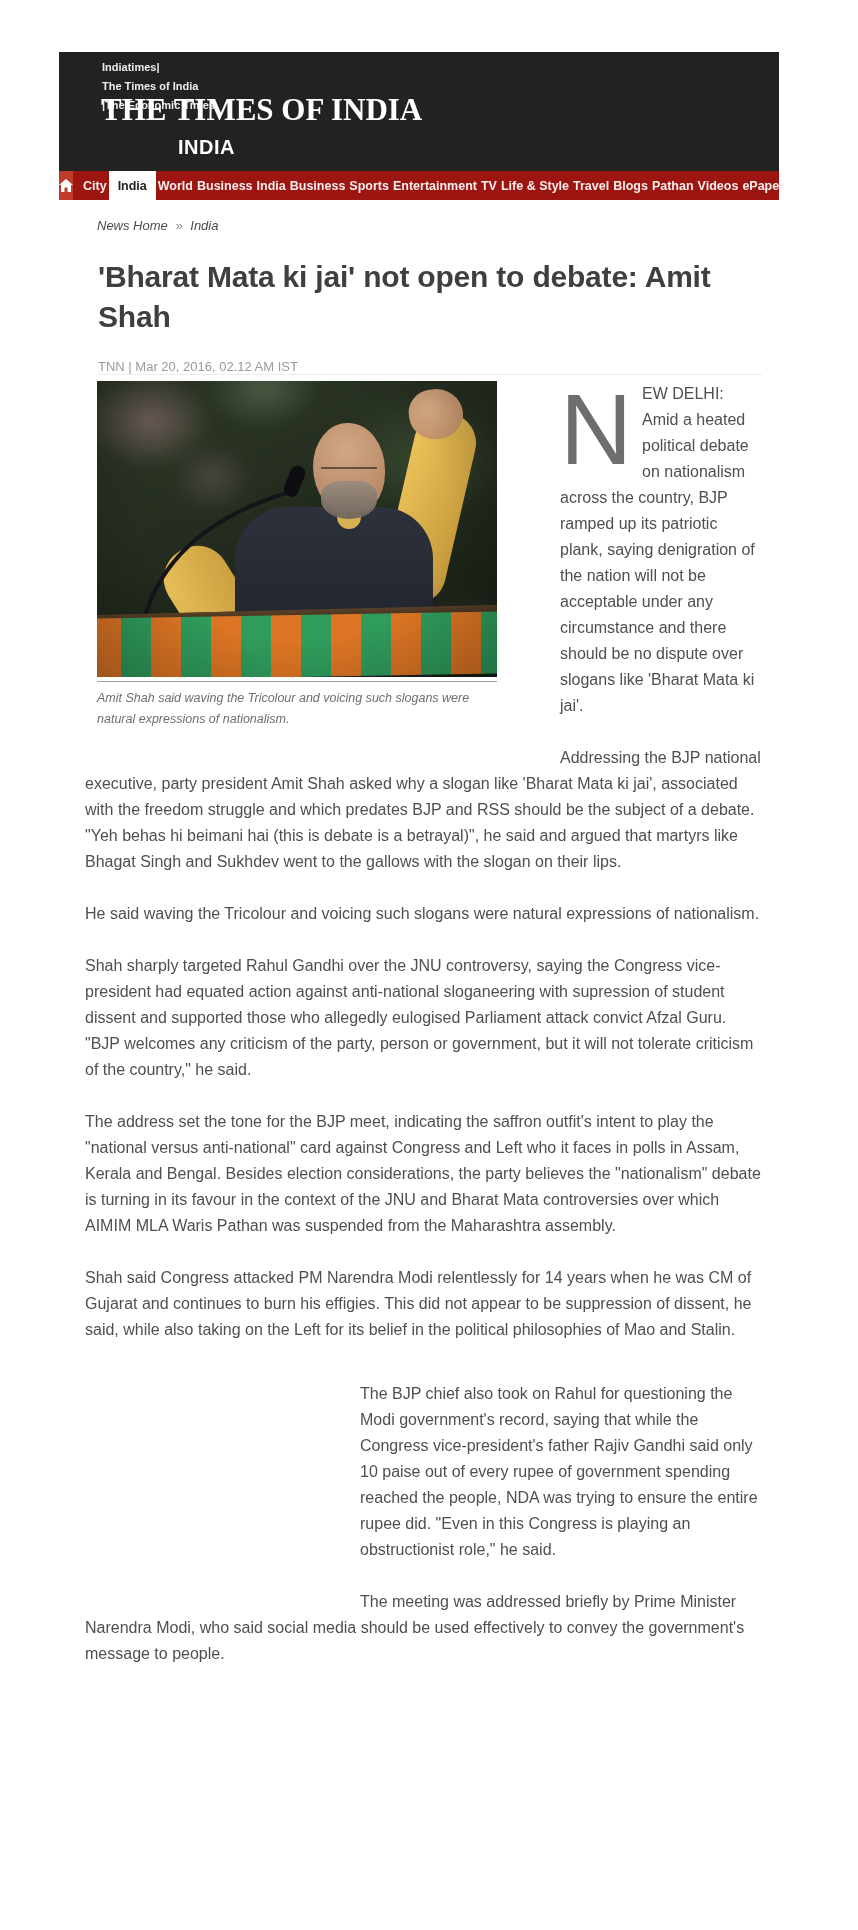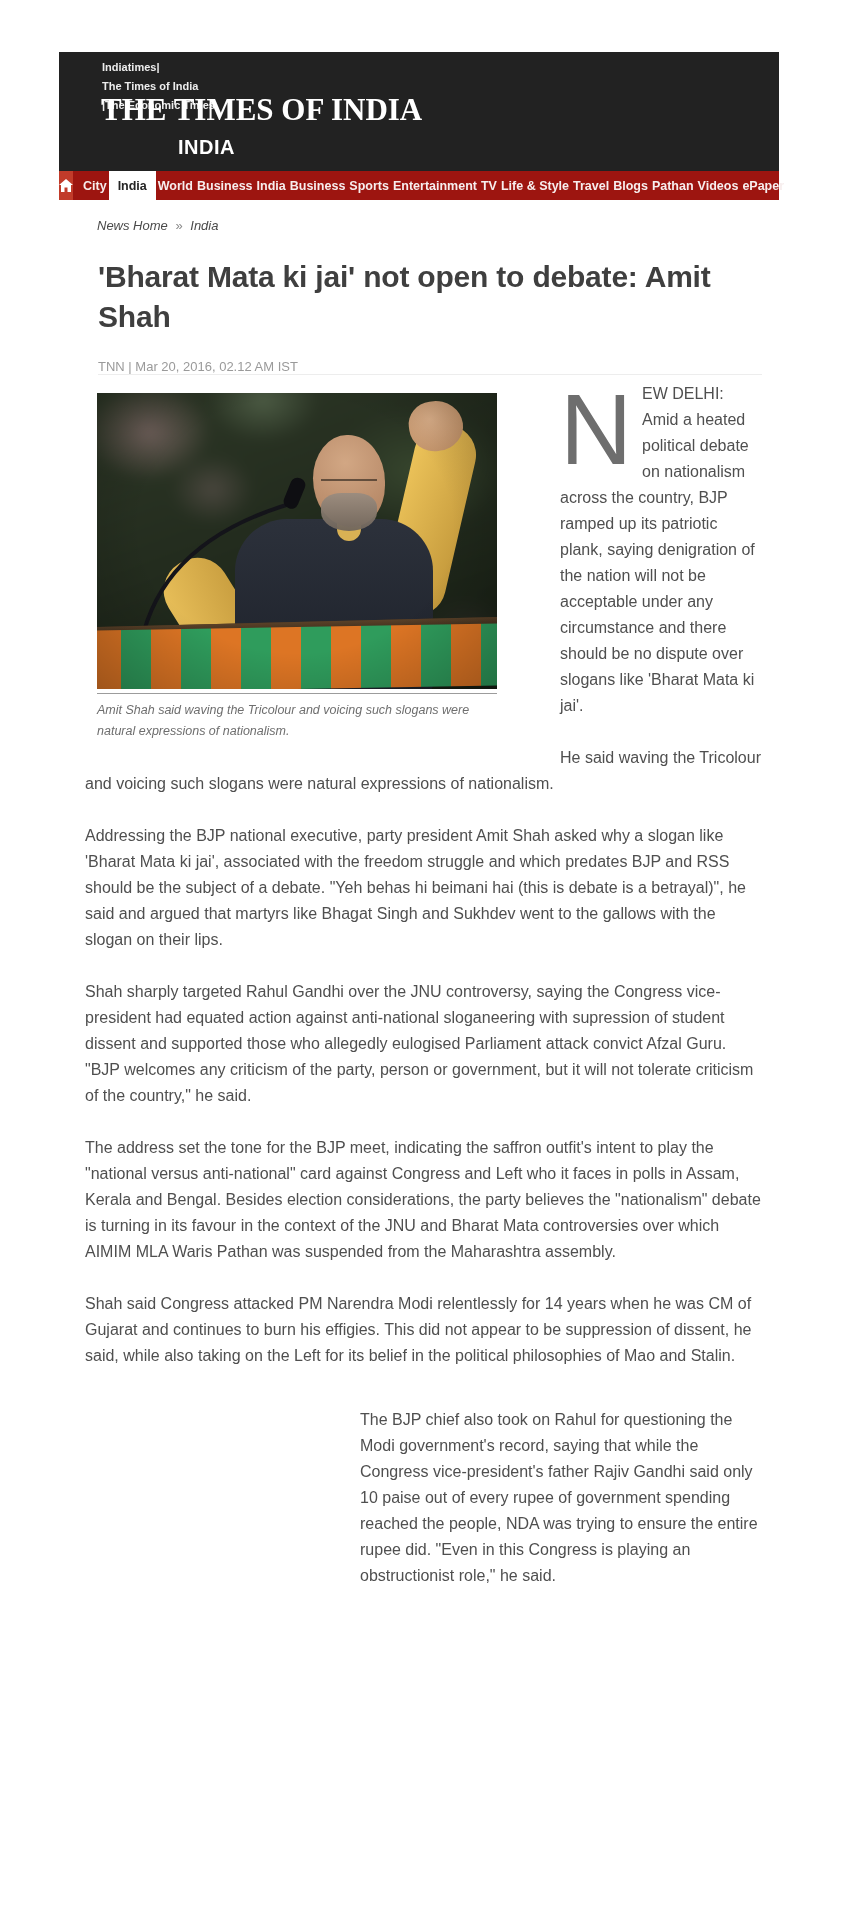--- a/index.html
+++ b/index.html
@@ -63,21 +63,21 @@
     letter-spacing:-0.2px;
   }
   .byline {
     margin:22px 0 0 13px; width:664px; 
     font-size:13px; color:#9a9a9a; border-bottom:1px solid #ededed;
   }
   .article-body { margin-top:6px; font-size:16px; line-height:26px; color:#4f4f4f; }
   .article-body::after { content:""; display:block; clear:both; }
   .article-body p { margin-bottom:26px; }
 
-  figure.article-figure { float:left; width:452px; margin:12px 11px 16px 12px; }
+  figure.article-figure { float:left; width:452px; margin:0 11px 16px 12px; }
   .photo { position:relative; width:400px; height:296px; overflow:hidden; background:#1c2418; }
   .photo .bg {
     position:absolute; inset:-12px;
     background:
       radial-gradient(90px 70px at 15% 16%, rgba(199,152,160,0.45), transparent 70%),
       radial-gradient(60px 50px at 30% 34%, rgba(180,140,150,0.25), transparent 70%),
       radial-gradient(80px 60px at 42% 6%, rgba(110,130,100,0.5), transparent 70%),
       radial-gradient(130px 90px at 78% 28%, rgba(58,74,48,0.85), transparent 70%),
       radial-gradient(110px 90px at 60% 55%, rgba(30,42,26,0.9), transparent 70%),
       radial-gradient(70px 60px at 90% 80%, rgba(90,70,80,0.25), transparent 70%),
@@ -220,25 +220,26 @@
           <div class="podium-rim"></div>
           <div class="podium"></div>
           <div class="vignette"></div>
         </div>
         <div class="photo-divider"></div>
         <figcaption>Amit Shah said waving the Tricolour and voicing such slogans were natural expressions of nationalism.</figcaption>
       </figure>
 
       <p class="lead"><span class="dropcap">N</span><span>EW DELHI: Amid a heated political debate on nationalism across the country, BJP ramped up its patriotic plank, saying denigration of the nation will not be acceptable under any circumstance and there should be no dispute over slogans like 'Bharat Mata ki jai'.</span></p>
 
+      <p>Addressing the BJP national executive, party president Amit Shah asked why a slogan like 'Bharat Mata ki jai', associated with the freedom struggle and which predates BJP and RSS should be the subject of a debate. "Yeh behas hi beimani hai (this is debate is a betrayal)", he said and argued that martyrs like Bhagat Singh and Sukhdev went to the gallows with the slogan on their lips.</p>
       <p>He said waving the Tricolour and voicing such slogans were natural expressions of nationalism.</p>
-      <p>Addressing the BJP national executive, party president Amit Shah asked why a slogan like 'Bharat Mata ki jai', associated with the freedom struggle and which predates BJP and RSS should be the subject of a debate. "Yeh behas hi beimani hai (this is debate is a betrayal)", he said and argued that martyrs like Bhagat Singh and Sukhdev went to the gallows with the slogan on their lips.</p>
       <p>Shah sharply targeted Rahul Gandhi over the JNU controversy, saying the Congress vice-president had equated action against anti-national sloganeering with supression of student dissent and supported those who allegedly eulogised Parliament attack convict Afzal Guru. "BJP welcomes any criticism of the party, person or government, but it will not tolerate criticism of the country," he said.</p>
       <p>The address set the tone for the BJP meet, indicating the saffron outfit's intent to play the "national versus anti-national" card against Congress and Left who it faces in polls in Assam, Kerala and Bengal. Besides election considerations, the party believes the "nationalism" debate is turning in its favour in the context of the JNU and Bharat Mata controversies over which AIMIM MLA Waris Pathan was suspended from the Maharashtra assembly.</p>
       <p>Shah said Congress attacked PM Narendra Modi relentlessly for 14 years when he was CM of Gujarat and continues to burn his effigies. This did not appear to be suppression of dissent, he said, while also taking on the Left for its belief in the political philosophies of Mao and Stalin.</p>
 
       <div class="ad-float"></div>
       <p class="after-ad">The BJP chief also took on Rahul for questioning the Modi government's record, saying that while the Congress vice-president's father Rajiv Gandhi said only 10 paise out of every rupee of government spending reached the people, NDA was trying to ensure the entire rupee did. "Even in this Congress is playing an obstructionist role," he said.</p>
+      <p>The meeting was addressed briefly by Prime Minister Narendra Modi, who said social media should be used effectively to convey the government's message to people.</p>
 
     </div>
   </div>
 
 </div>
 
 </body></html>

